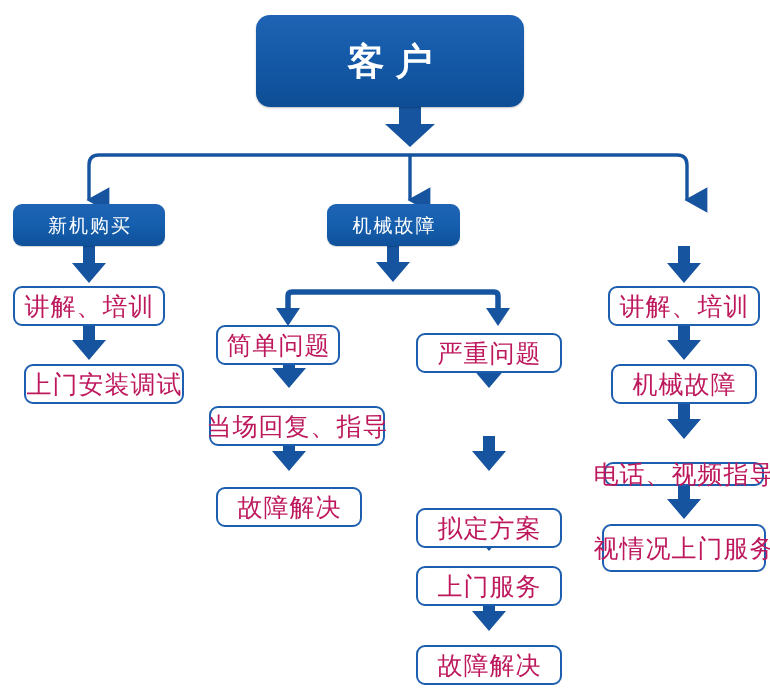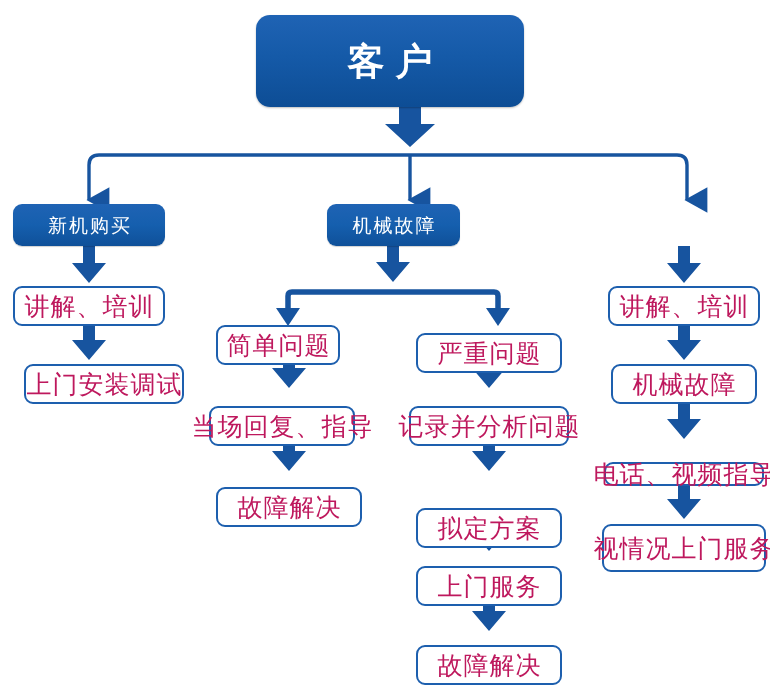--- a/index.html
+++ b/index.html
@@ -143,32 +143,29 @@
     <span>上门安装调试</span>
   </div>
 
   <div class="node cat" style="left:327px; top:204px; width:133px; height:42px;">
     <span>机械故障</span>
   </div>
 
   <div class="node step" style="left:216px; top:325px; width:124px; height:40px;">
     <span>简单问题</span>
   </div>
-  <div class="node step" style="left:209px; top:406px; width:146px; height:40px;">
+  <div class="node step" style="left:209px; top:406px; width:176px; height:40px;">
     <span>当场回复、指导</span>
   </div>
   <div class="node step" style="left:216px; top:487px; width:146px; height:40px;">
     <span>故障解决</span>
   </div>
 
   <div class="node step" style="left:416px; top:325px; width:146px; height:40px;margin-top:8px;">
     <span>严重问题</span>
-  </div>
-  <div class="node step" style="left:409px; top:406px; width:160px; height:40px;">
-    <span>记录并分析问题</span>
   </div>
   <div class="node step" style="left:416px; top:487px; width:146px; height:40px;margin-top:21px;">
     <span>拟定方案</span>
   </div>
   <div class="node step" style="left:416px; top:566px; width:146px; height:40px;">
     <span>上门服务</span>
   </div>
   <div class="node step" style="left:416px; top:645px; width:146px; height:40px;">
     <span>故障解决</span>
   </div>

